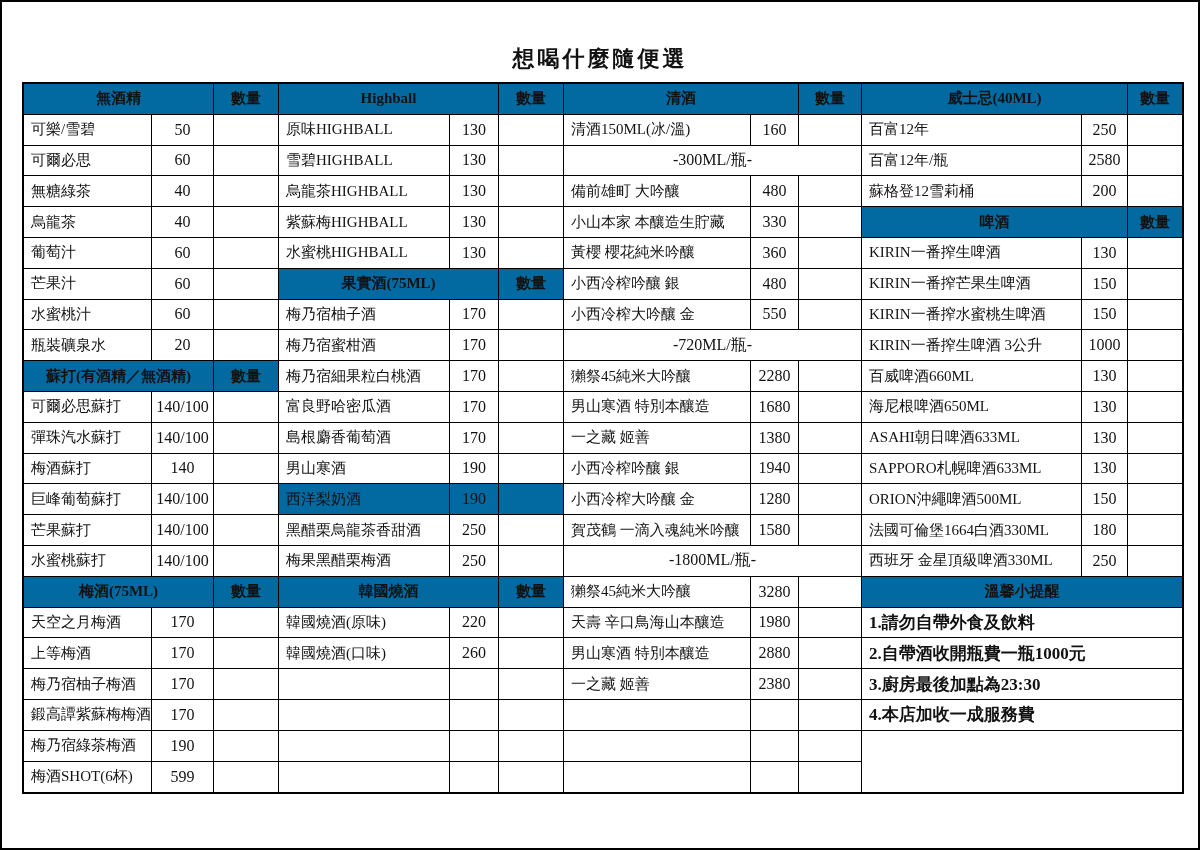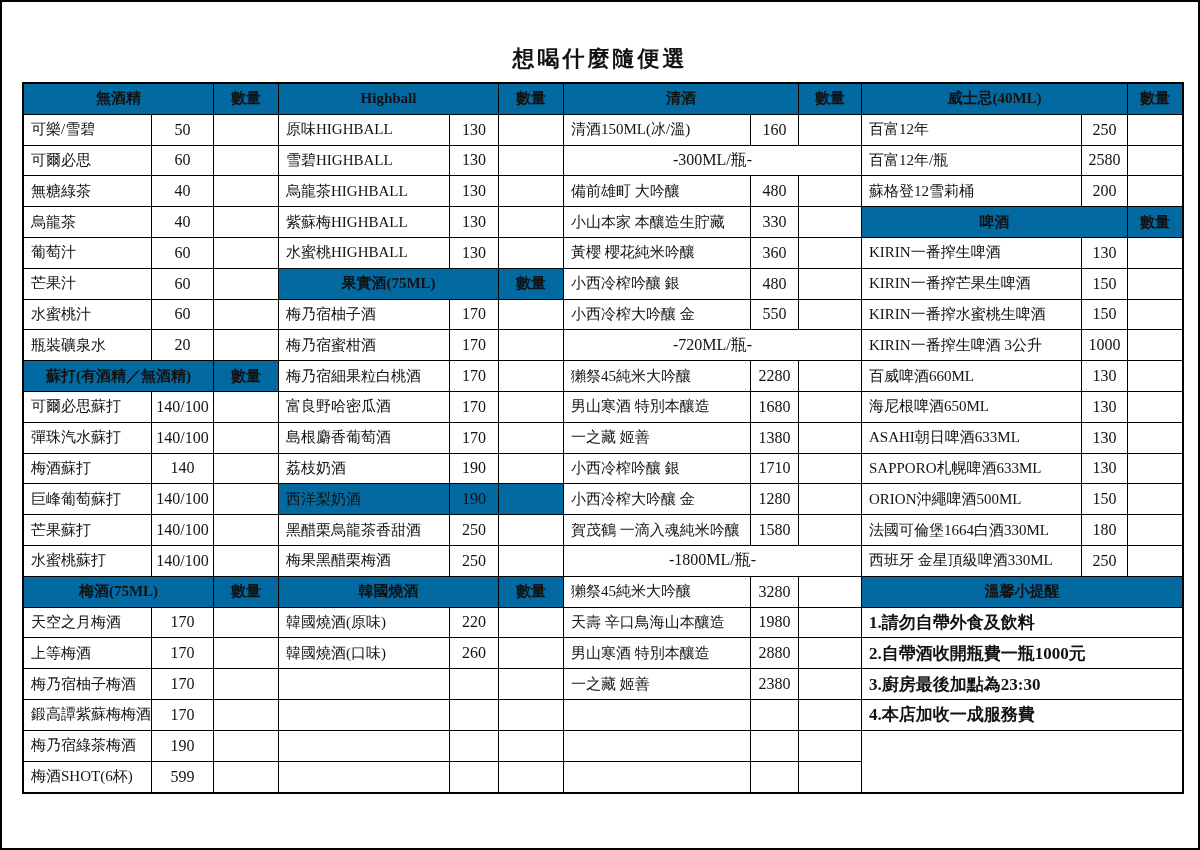--- a/index.html
+++ b/index.html
@@ -219,21 +219,21 @@
           <div class="cell name">富良野哈密瓜酒</div>
           <div class="cell price">170</div>
           <div class="cell qty"></div>
         </div>
         <div class="row">
           <div class="cell name">島根麝香葡萄酒</div>
           <div class="cell price">170</div>
           <div class="cell qty"></div>
         </div>
         <div class="row">
-          <div class="cell name">荔枝奶酒</div>
+          <div class="cell name">男山寒酒</div>
           <div class="cell price">190</div>
           <div class="cell qty"></div>
         </div>
         <div class="row hl">
           <div class="cell name">西洋梨奶酒</div>
           <div class="cell price">190</div>
           <div class="cell qty"></div>
         </div>
         <div class="row">
           <div class="cell name">黑醋栗烏龍茶香甜酒</div>
@@ -331,21 +331,21 @@
           <div class="cell price">1680</div>
           <div class="cell qty"></div>
         </div>
         <div class="row">
           <div class="cell name">一之藏 姬善</div>
           <div class="cell price">1380</div>
           <div class="cell qty"></div>
         </div>
         <div class="row">
           <div class="cell name">小西冷榨吟釀 銀</div>
-          <div class="cell price">1710</div>
+          <div class="cell price">1940</div>
           <div class="cell qty"></div>
         </div>
         <div class="row">
           <div class="cell name">小西冷榨大吟釀 金</div>
           <div class="cell price">1280</div>
           <div class="cell qty"></div>
         </div>
         <div class="row">
           <div class="cell name">賀茂鶴 一滴入魂純米吟釀</div>
           <div class="cell price">1580</div>

